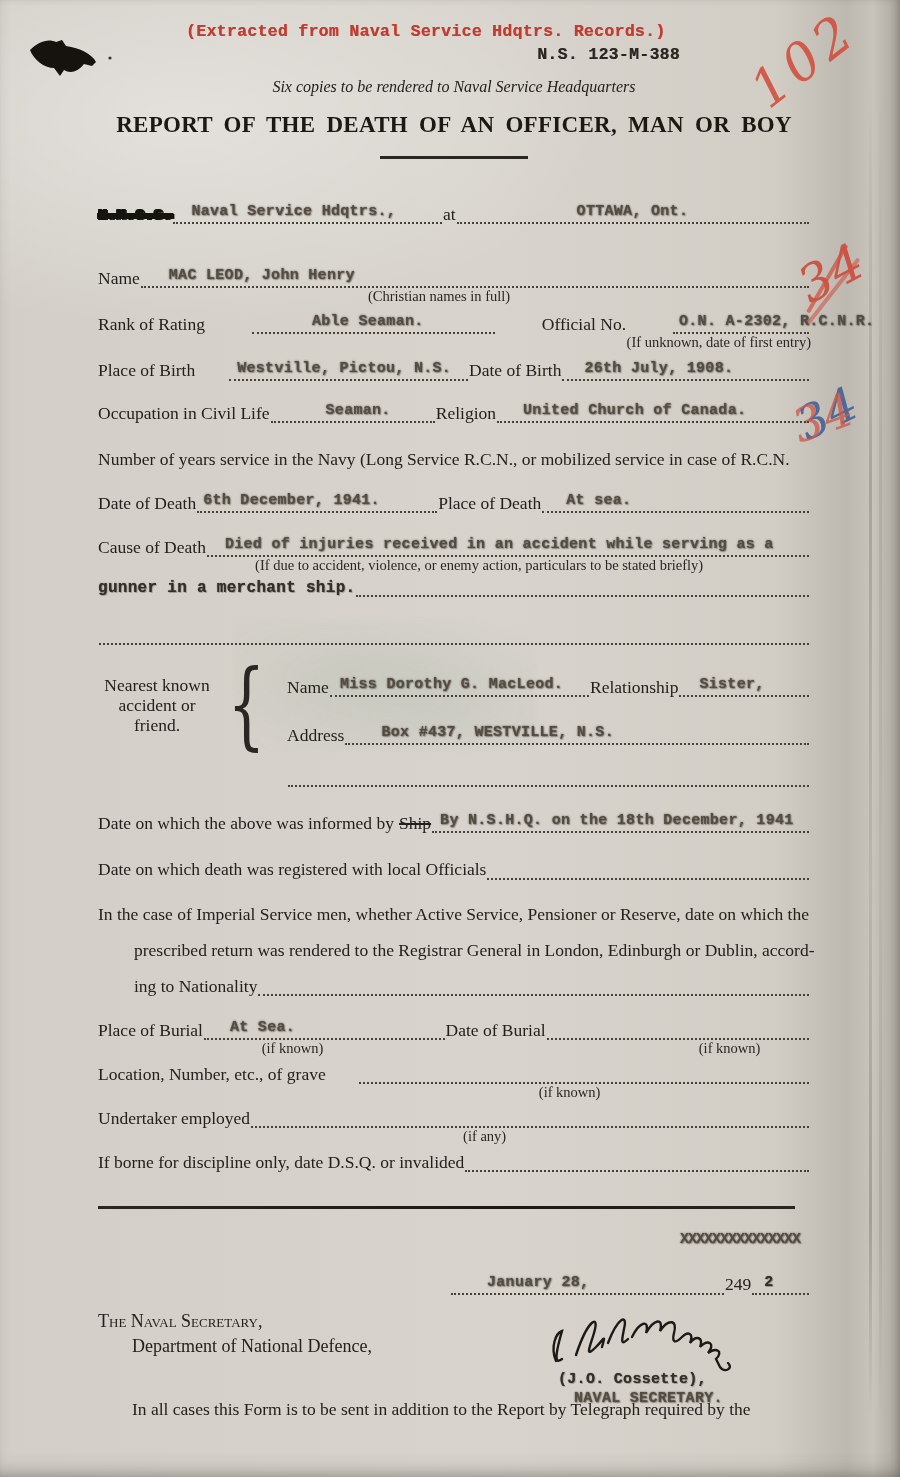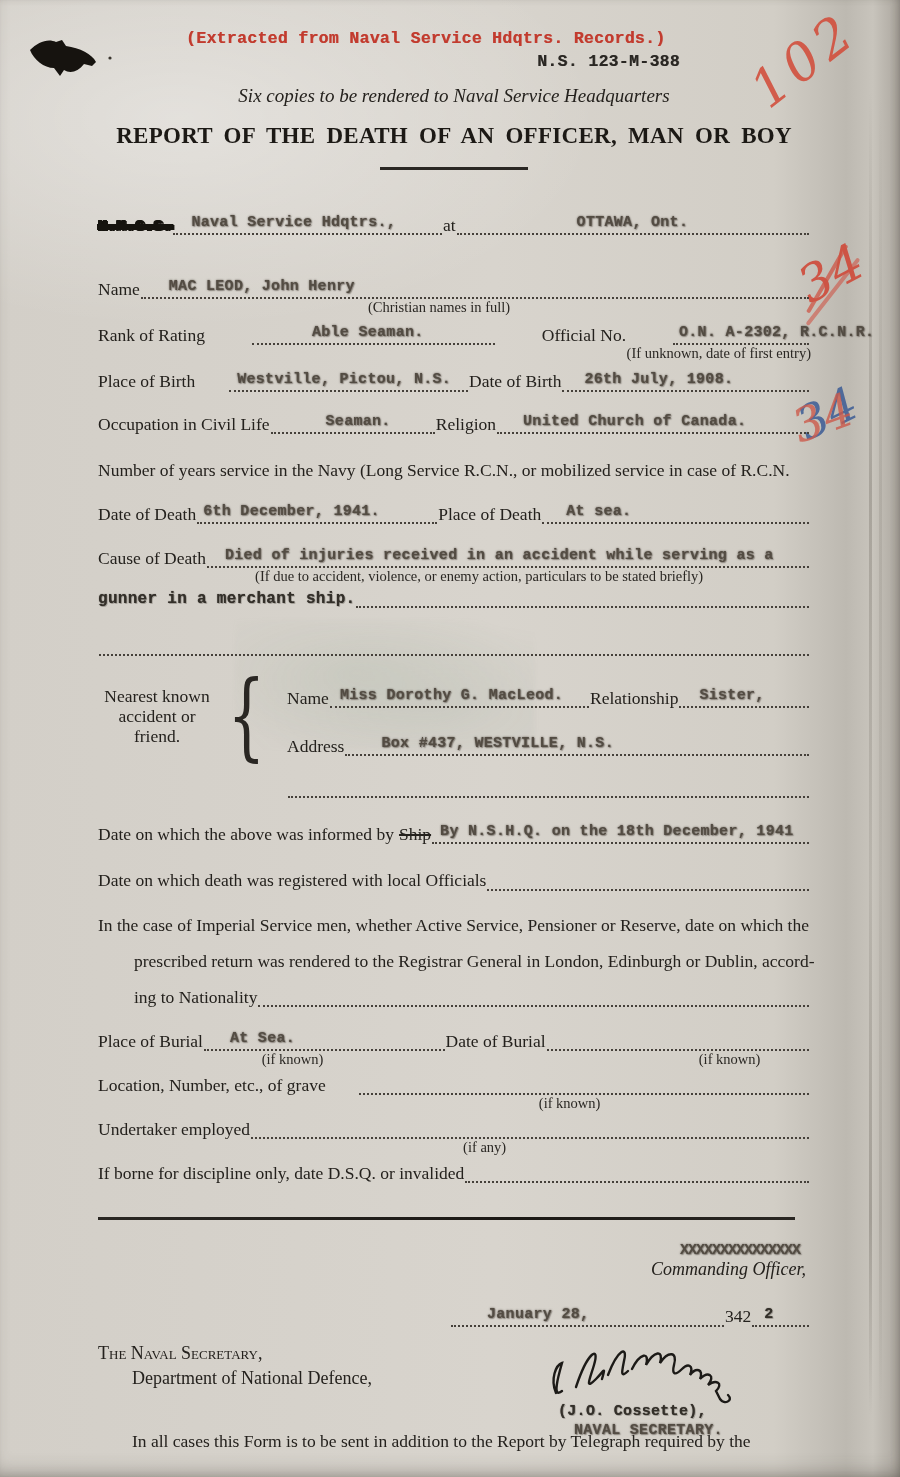--- a/index.html
+++ b/index.html
@@ -43,23 +43,23 @@
   .blackout{color:#16140f; text-shadow:1px 0 #16140f,-1px 0 #16140f,0 1px #16140f,2px 1px #16140f,-1px 1px #16140f; text-decoration:line-through; text-decoration-thickness:5px;}
   .struck{text-decoration:line-through; text-decoration-thickness:2px;}
 
   
   .row{display:flex; align-items:flex-end; position:relative;}
   .lbl{font-size:17.5px; white-space:nowrap; line-height:1.15;}
   .fill{flex:1; border-bottom:2px dotted #45403a; position:relative; height:6px; margin:0 1px;}
   .fill .v{position:absolute; bottom:2px;}
   .cap{position:absolute; font-size:14.5px; white-space:nowrap; color:#2a2723;}
 
-  .hdr-note{margin:0; padding-top:29px; padding-left:88px; font-size:16.5px;}
+  .hdr-note{margin:0; padding-top:22px; padding-left:88px; font-size:16.5px;}
   .hdr-file{text-align:right; padding-right:130px; margin-top:4px; font-size:16.5px;}
-  .hdr-instr{text-align:center; font-style:italic; font-size:19px; margin-top:14px;}
+  .hdr-instr{text-align:center; font-style:italic; font-size:16px; margin-top:14px;}
   .hdr-title{text-align:center; font-weight:700; font-size:23px; letter-spacing:.3px; word-spacing:5px; margin-top:16px; color:#1c1915;}
   .hdr-rule{width:148px; height:3px; background:#2a2723; margin:18px auto 0 auto;}
 
   .brace{font-family:"DejaVu Serif", serif; font-size:96px; font-weight:400; line-height:.9; transform:scaleX(.62); color:#2a2723;}
   .small-caps{font-variant:small-caps;}
 </style>
 </head>
 <body>
 
 <div class="paper">
@@ -257,26 +257,25 @@
       <span class="lbl">If borne for discipline only, date D.S.Q. or invalided</span>
       <span class="fill"></span>
     </div>
 
     <div style="margin-top:34px; height:3px; background:linear-gradient(90deg,#2a2723 , #1c1915 60%, #2a2723); width:697px;"></div>
 
     <div style="display:flex; margin-top:22px;">
       <div style="flex:1;"></div>
       <div style="width:360px; position:relative;">
         <div class="t t-faint" style="text-align:right; padding-right:10px; letter-spacing:-1px;">XXXXXXXXXXXXXXX</div>
-        <div style="text-align:right; font-style:italic; font-size:18px; padding-right:4px;">Commanding Officer,</div>
         <div class="row" style="margin-top:26px;">
           <span class="fill" style="flex:2.4;">
             <span class="v t t-faint" style="left:36px;">January 28,</span>
           </span>
-          <span class="lbl">342</span>
+          <span class="lbl">249</span>
           <span class="fill" style="flex:.5;">
             <span class="v t t-dark" style="left:12px;">2</span>
           </span>
         </div>
         <svg width="250" height="78" viewBox="0 0 250 78" style="margin-left:92px; margin-top:8px;">
           <path d="M14,58 C8,44 14,30 20,28 C16,42 10,64 20,56 M34,52 C46,16 58,10 52,30 C48,44 42,56 54,44 C62,36 64,30 60,44 M66,40 C76,14 86,10 82,26 C80,36 78,44 86,36 M90,34 C98,18 108,16 104,30 C112,16 122,14 118,28 C126,16 136,16 132,30 C130,38 132,42 140,34 C146,28 152,30 148,40 C154,32 162,34 158,44 C166,36 174,40 166,50 C174,44 182,48 174,56 L178,64 C182,70 192,66 186,60" stroke="#1c1a17" fill="none" stroke-width="2.4" stroke-linecap="round"></path>
         </svg>
         <div class="t t-dark" style="margin-left:108px; margin-top:-14px;">(J.O. Cossette),</div>
         <div class="t t-faint" style="margin-left:124px; margin-top:2px;">NAVAL SECRETARY.</div>
       </div>

